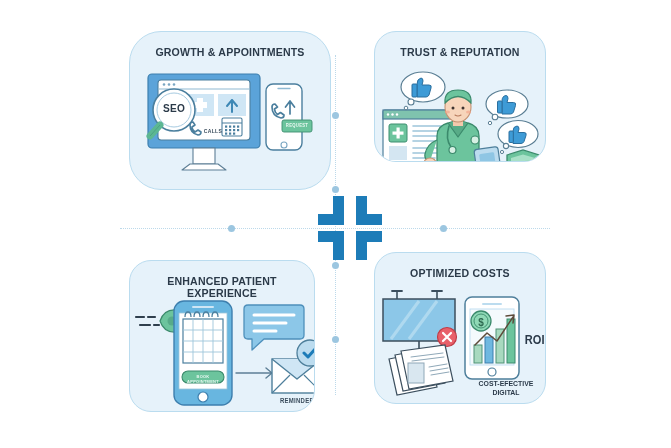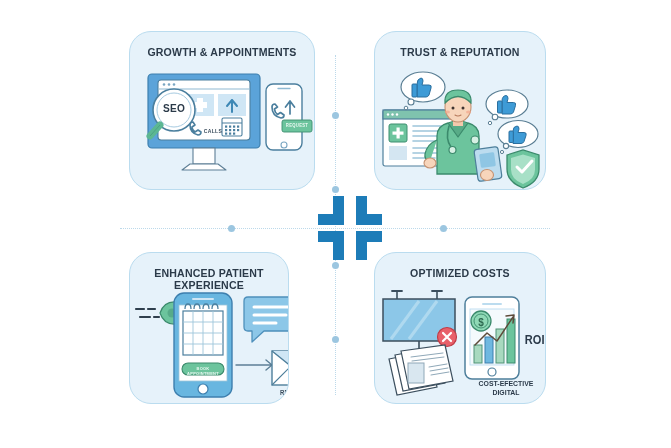--- a/index.html
+++ b/index.html
@@ -59,21 +59,21 @@
   <div class="dot-v" style="left:335px;top:55px;height:340px;"></div>
   <div class="dot-h" style="left:120px;top:228px;width:430px;"></div>
 
   <div class="node" style="left:332px;top:112px;"></div>
   <div class="node" style="left:332px;top:186px;"></div>
   <div class="node" style="left:332px;top:262px;"></div>
   <div class="node" style="left:332px;top:336px;"></div>
   <div class="node" style="left:228px;top:225px;"></div>
   <div class="node" style="left:440px;top:225px;"></div>
 
-  <div class="card" style="left:129px;top:31px;width:186px;height:159px;">
+  <div class="card" style="left:129px;top:31px;width:202px;height:159px;border-radius:32px;">
     <div class="card-title" style="top:14px;">GROWTH &amp; APPOINTMENTS</div>
 
     <div class="art">
       <svg width="186" height="129" viewBox="0 0 186 129">
 
         <rect x="18" y="12" width="112" height="74" rx="4" fill="#5ba3d9"></rect>
         <rect x="18" y="12" width="112" height="74" rx="4" fill="none" stroke="#3d7fae" stroke-width="1.2"></rect>
 
         <rect x="63" y="86" width="22" height="16" fill="#ffffff" stroke="#5d7f96" stroke-width="1.1"></rect>
         <path d="M52 108 L96 108 L88 102 L60 102 Z" fill="#ffffff" stroke="#5d7f96" stroke-width="1.1" stroke-linejoin="round"></path>
@@ -124,21 +124,21 @@
         <path d="M160 52 L160 41 M160 39 L155.5 45 M160 39 L164.5 45" stroke="#4b7f9e" stroke-width="1.7" fill="none" stroke-linecap="round"></path>
 
         <rect x="152" y="58" width="30" height="12" rx="2" fill="#6cc49d" stroke="#3e8f70" stroke-width="0.9"></rect>
       </svg>
       <div class="lbl" style="left:26px;top:40px;width:36px;font-size:11px;color:#2b3a49;">SEO</div>
       <div class="lbl" style="left:70px;top:66px;width:26px;font-size:5.5px;">CALLS</div>
       <div class="lbl" style="left:152px;top:61px;width:30px;font-size:4.6px;color:#e8f7f0;">REQUEST</div>
     </div>
   </div>
 
-  <div class="card" style="left:374px;top:31px;width:172px;height:159px;">
+  <div class="card" style="left:374px;top:31px;width:172px;height:131px;">
     <div class="card-title" style="top:14px;">TRUST &amp; REPUTATION</div>
 
     <div class="art">
       <svg width="172" height="129" viewBox="0 0 172 129">
 
         <rect x="8" y="48" width="72" height="56" rx="2" fill="#ffffff" stroke="#4e7f9b" stroke-width="1.2"></rect>
         <rect x="8" y="48" width="72" height="9" fill="#7fc3ae" stroke="#4e7f9b" stroke-width="1.2"></rect>
         <circle cx="13" cy="52.5" r="1.2" fill="#ffffff"></circle>
         <circle cx="17.5" cy="52.5" r="1.2" fill="#ffffff"></circle>
         <circle cx="22" cy="52.5" r="1.2" fill="#ffffff"></circle>
@@ -203,21 +203,21 @@
           <rect x="134" y="69" width="4.3" height="11.5" rx="1" fill="#3e9bd6" stroke="#2b6f9e" stroke-width="1"></rect>
         </g>
 
         <path d="M146 93 l16 -5 l16 5 l0 14 q0 13 -16 19 q-16 -6 -16 -19 z" transform="translate(-14,0)" fill="#6cc49d" stroke="#3b8a6c" stroke-width="1.3"></path>
         <path d="M150 96 l12 -3.6 l12 3.6 l0 11.5 q0 10 -12 14.5 q-12 -4.5 -12 -14.5 z" transform="translate(-14,0)" fill="#a8e0c7" stroke="none"></path>
         <path d="M142 105 l5 5 l10 -11" stroke="#ffffff" stroke-width="3" fill="none" stroke-linecap="round" stroke-linejoin="round"></path>
       </svg>
     </div>
   </div>
 
-  <div class="card" style="left:129px;top:252px;width:160px;height:152px;">
+  <div class="card" style="left:129px;top:260px;width:186px;height:152px;">
     <div class="card-title" style="top:14px;">ENHANCED PATIENT EXPERIENCE</div>
 
     <div class="art">
       <svg width="186" height="122" viewBox="0 0 186 122">
 
         <g stroke="#2f3f4d" stroke-width="2.2" stroke-linecap="round">
           <line x1="6" y1="26" x2="14" y2="26"></line>
           <line x1="18" y1="26" x2="25" y2="26"></line>
           <line x1="10" y1="34" x2="20" y2="34"></line>
           <line x1="24" y1="34" x2="29" y2="34"></line>

